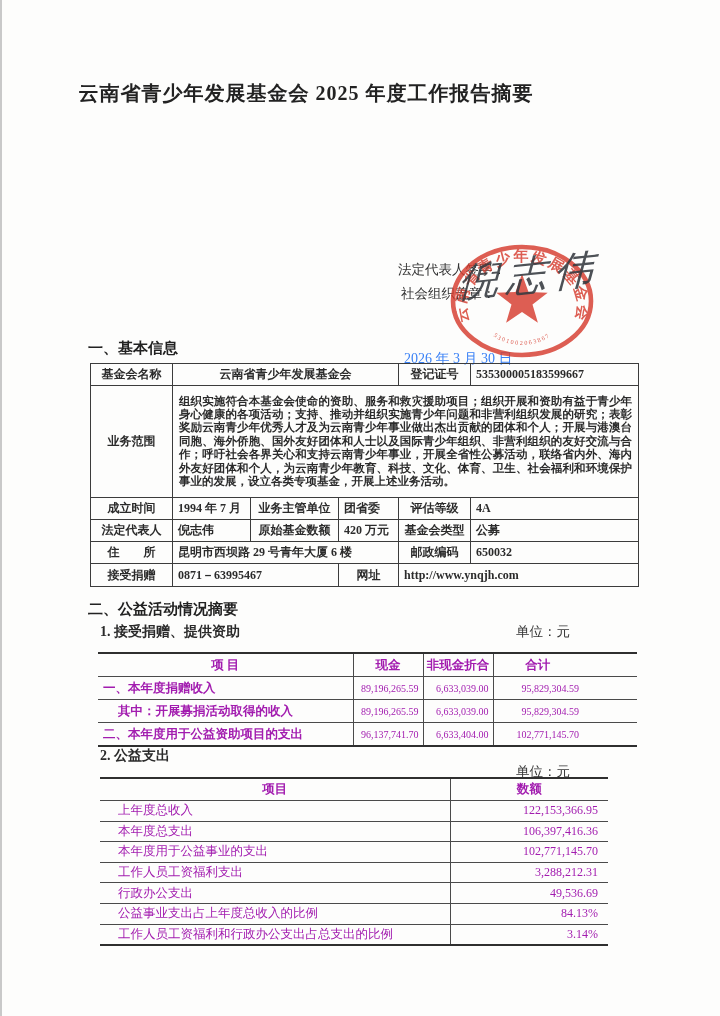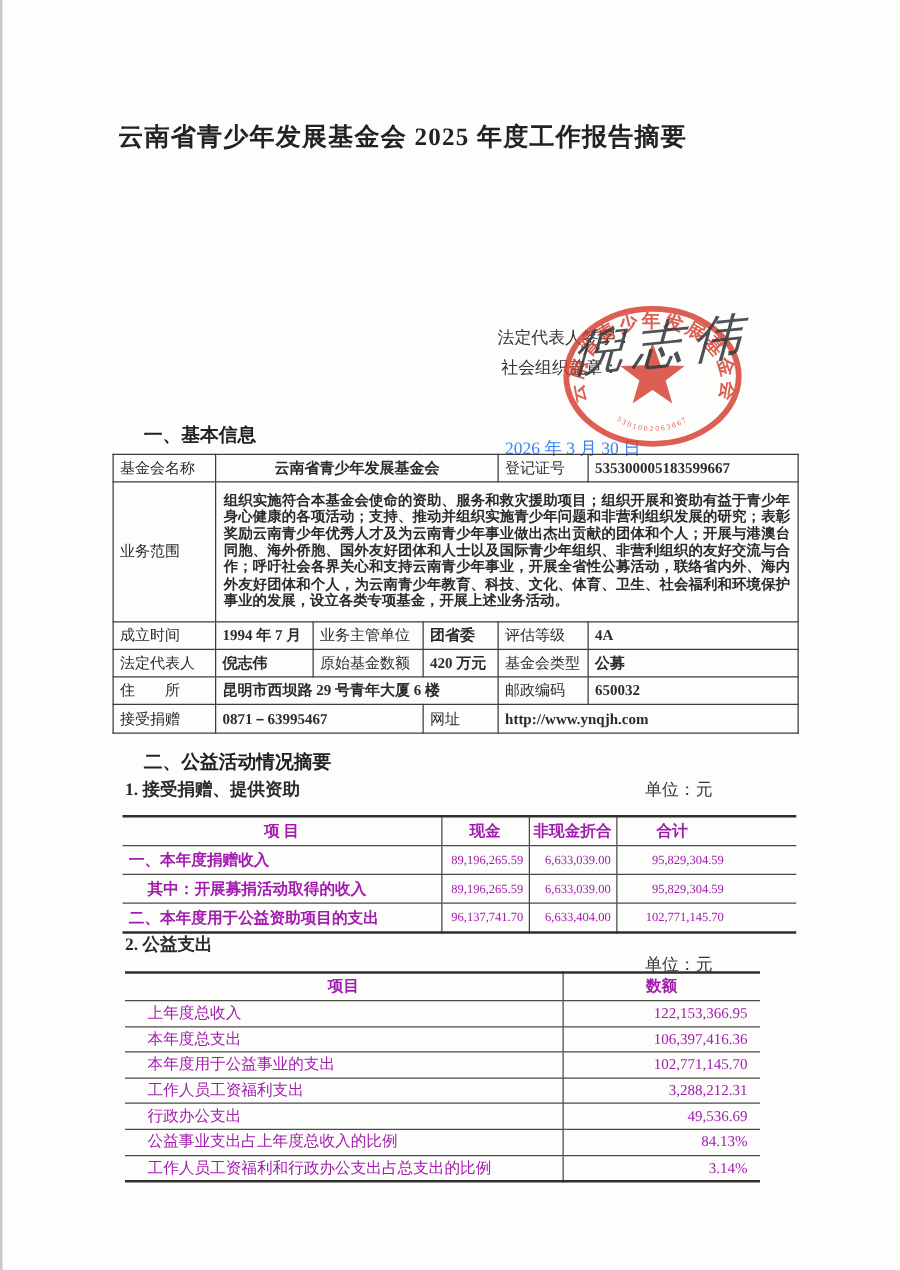--- a/index.html
+++ b/index.html
@@ -5,56 +5,56 @@
   html,body{margin:0;padding:0;background:#e9e9e9;}
   .page{
     position:relative;width:720px;height:1016px;margin:0 auto;
     background:#fdfdfc;overflow:hidden;
     font-family:"Liberation Serif","DejaVu Serif",serif;
     color:#2e2e2e;
   }
   .edge{position:absolute;left:0;top:0;width:2px;height:100%;background:#c9c9c9;}
   .title{
     position:absolute;left:0;top:80px;width:612px;text-align:center;
-    font-size:20px;font-weight:bold;color:#222;letter-spacing:1px;margin:16px;
+    font-size:20px;font-weight:bold;color:#222;letter-spacing:1px;margin:0;
   }
   .intro{
     position:absolute;left:92px;top:147px;width:537px;margin:0;
     font-size:14.5px;line-height:22.3px;text-align:justify;text-indent:2em;
     color:#333;
   }
   .sign-label{position:absolute;font-size:13.5px;color:#333;white-space:nowrap;}
   .lbl-legal{left:398px;top:261px;}
   .lbl-seal{left:401px;top:285px;}
   .date-line{position:absolute;left:404px;top:314px;font-size:14px;color:#3b82f6;white-space:nowrap;margin-top:36px;}
   
   .stamp{position:absolute;left:448px;top:243px;width:148px;height:118px;z-index:3;pointer-events:none;}
   .signature{
     position:absolute;left:458px;top:246px;width:180px;z-index:4;
     font-size:40px;font-style:italic;color:#353a40;letter-spacing:8px;
     transform:rotate(-6deg) skewX(-8deg);white-space:nowrap;opacity:.88;
     font-family:"Liberation Serif","DejaVu Serif",serif;
   }
-  .h-sec{position:absolute;left:115px;margin:0;font-size:15px;font-weight:bold;color:#222;white-space:nowrap;text-align:center;}
+  .h-sec{position:absolute;left:88px;margin:0;font-size:15px;font-weight:bold;color:#222;white-space:nowrap;text-align:center;}
   .h-basic{top:339px;}
   .h-summary{top:600px;}
   .h-sub{position:absolute;left:100px;margin:0;font-size:14px;font-weight:bold;color:#2a2a2a;white-space:nowrap;}
   .h-donation{top:623px;}
   .h-expense{top:747px;}
   .unit{position:absolute;width:80px;text-align:right;font-size:13.5px;color:#333;white-space:nowrap;}
   .unit1{left:490px;top:623px;}
   .unit2{left:490px;top:763px;}
   
   table{border-collapse:collapse;table-layout:fixed;}
   .t-basic{
     position:absolute;left:90px;top:363px;width:548px;
     font-size:12px;font-weight:bold;color:#2b2b2b;
   }
   .t-basic td,.t-basic th{border:1.5px solid #3c3c3c;padding:0 5px;vertical-align:middle;}
-  .t-basic th{text-align:left;font-weight:normal;}
+  .t-basic th{text-align:center;font-weight:bold;}
   .t-basic td{text-align:left;font-weight:bold;}
   .t-basic .scope{
     font-size:11.5px;line-height:13.4px;text-align:justify;padding:3px 6px;
   }
   .t-basic .c-center{text-align:center;}
   
   .t-fin{position:absolute;border-top:2.5px solid #2f2f2f;border-bottom:2px solid #2f2f2f;color:#a21caf;}
   .t-fin th,.t-fin td{border-bottom:1px solid #4a4a4a;vertical-align:middle;padding:0;}
   .t-fin .vsep{border-right:1.2px solid #4a4a4a;}
   .t-donation{left:98px;top:652px;width:539px;font-size:12.5px;}

